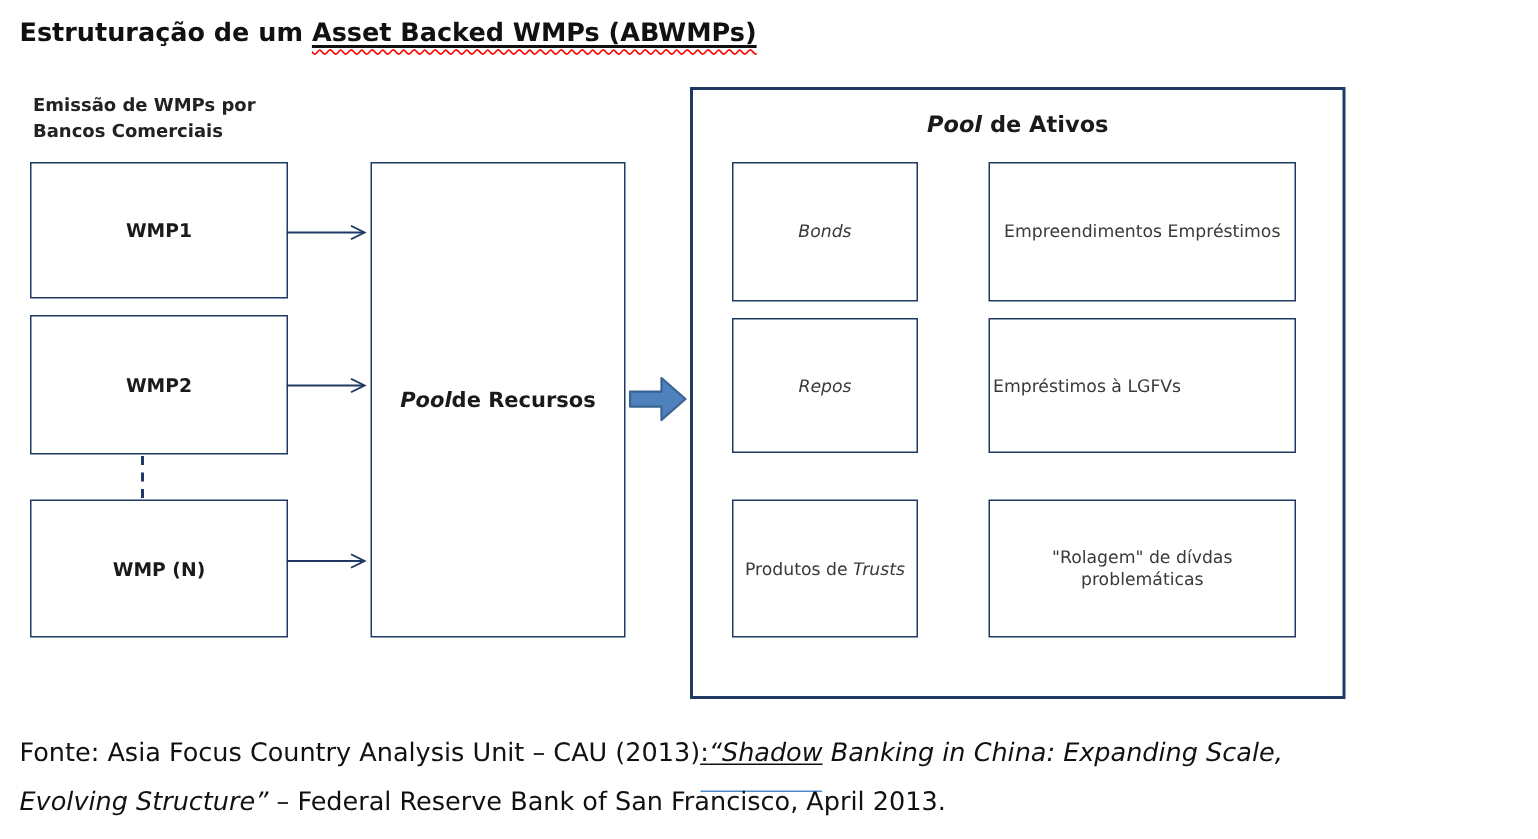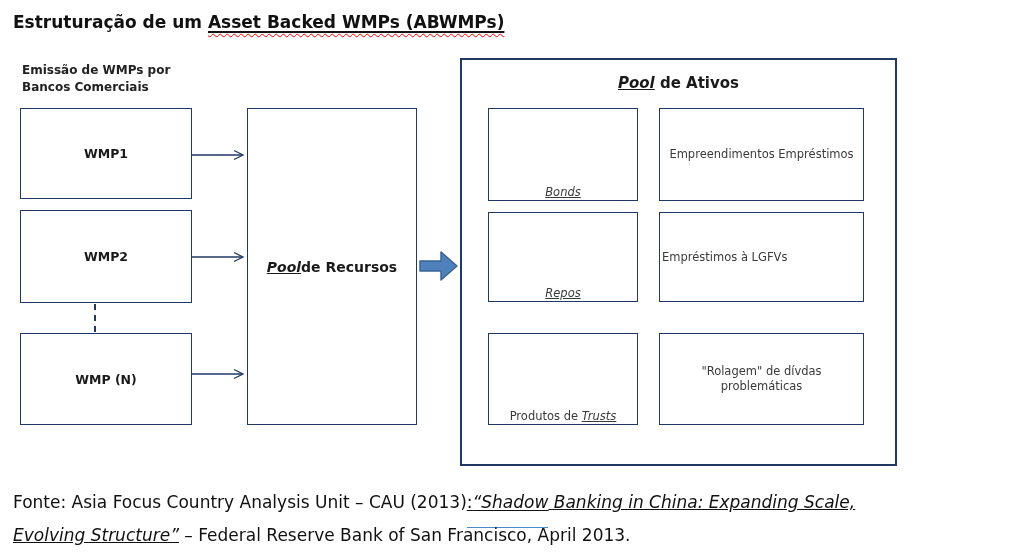--- a/index.html
+++ b/index.html
@@ -15,26 +15,26 @@
   
   .left-heading{left:22px;top:62px;font-size:12px;font-weight:bold;color:#222;line-height:17px;}
   
   .box{border:1.5px solid #1f3864;background:#fff;display:flex;align-items:center;justify-content:center;box-sizing:border-box;text-align:center;}
   .wmp{left:20px;width:172px;font-weight:bold;font-size:12.5px;color:#1a1a1a;}
   .wmp1{top:108px;height:91px;}
   .wmp2{top:210px;height:93px;}
   .wmpn{top:333px;height:92px;}
   .dashed{left:94px;top:304px;height:28px;width:0;border-left:2px dashed #1f3864;}
   .pool-recursos{left:247px;top:108px;width:170px;height:317px;font-weight:bold;font-size:14px;white-space:nowrap;}
-  .it{font-style:italic;text-decoration:underline;}
+  .it{font-style:italic;}
   
   .outer{left:460px;top:58px;width:437px;height:408px;border:2px solid #1f3864;box-sizing:border-box;background:#fff;}
   .pool-ativos-heading{left:0;top:14px;width:100%;text-align:center;font-weight:bold;font-size:15px;}
   .cell{border:1.3px solid #1f3864;font-size:11.5px;color:#3a3a3a;line-height:15px;}
-  .col1{left:26px;width:150px;align-items:flex-end;}
+  .col1{left:26px;width:124px;}
   .col2{left:197px;width:205px;}
   .row1{top:48px;height:93px;}
   .row2{top:152px;height:90px;}
   .row3{top:273px;height:92px;}
   .cell-left{justify-content:flex-start;text-align:right;padding-left:2px;}
   
   .flow-arrow{width:56px;height:14px;}
   
   .source{left:13px;top:486px;width:1005px;font-size:17px;line-height:33px;color:#111;}
   .grammar{text-decoration:underline;text-decoration-thickness:1px;text-underline-offset:2px;border-bottom:1.5px solid #4e8ac8;padding-bottom:15px;}

